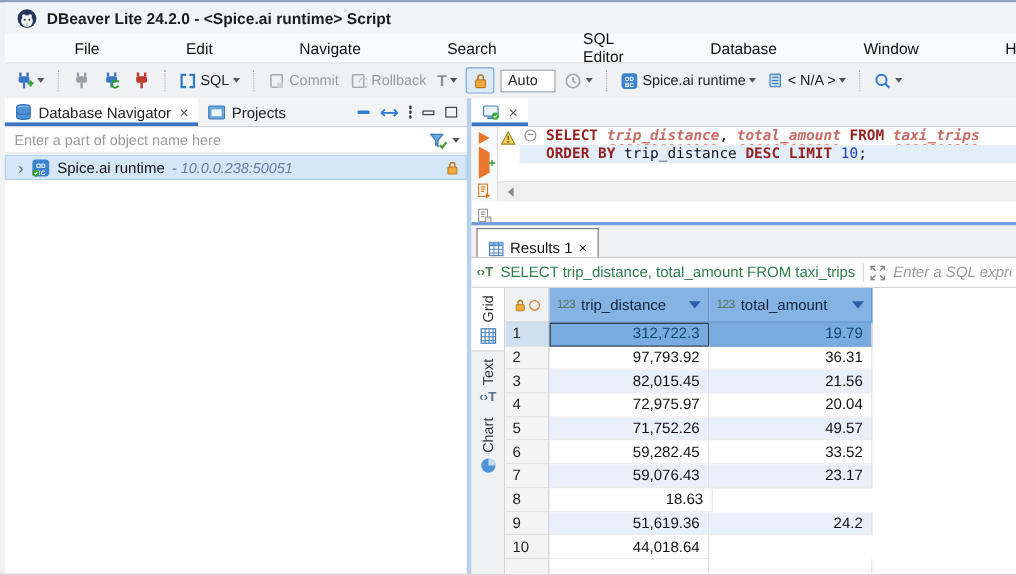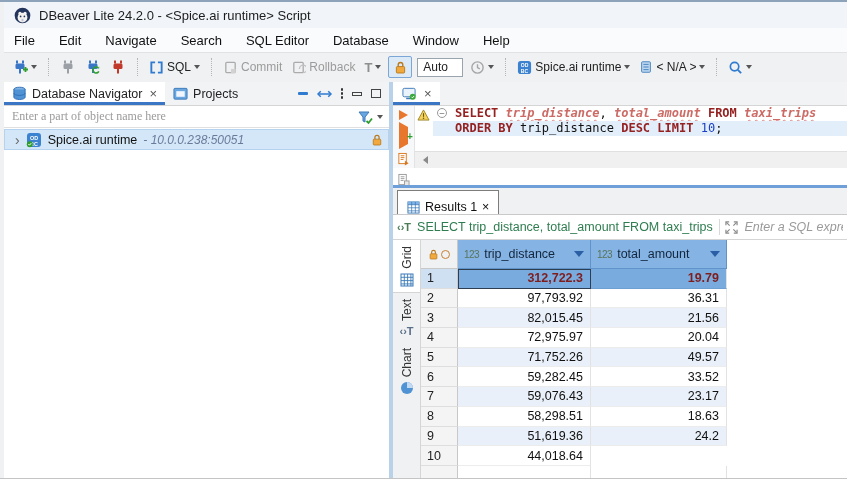--- a/index.html
+++ b/index.html
@@ -3,23 +3,23 @@
 <meta charset="utf-8">
 <style>
   * { margin:0; padding:0; box-sizing:border-box; }
   html,body { width:847px; height:479px; font-family:"Liberation Sans",sans-serif; background:#fff; overflow:hidden; }
   #win { position:relative; width:847px; height:479px; background:#f0f1f3; overflow:hidden; border-bottom:1px solid #c4c4c4; }
   .abs { position:absolute; }
 
   
   #top-edge   { left:0; top:0; width:847px; height:2px; background:#8ca3ba; }
   #titlebar   { left:4px; top:2px; width:843px; height:26px; background:#f1f5fa; display:flex; align-items:center; padding-left:10px; gap:8px; }
-  #titlebar .title { font-size:13px; color:#1c1c1c; }
+  #titlebar .title { font-size:13px; color:#1c1c1c;font-weight:bold; }
   #menubar    { left:4px; top:28px; width:843px; height:24px; background:#fafbfd; display:flex; align-items:center; padding-left:10px; gap:24px; font-size:13px; color:#111; }
-  #menubar .menu-item { cursor:default; }
+  #menubar .menu-item { cursor:default;margin-left:48px; }
   #toolbar    { left:4px; top:52px; width:843px; height:29px; background:#f0f1f3; border-top:1px solid #e2e2e2; display:flex; align-items:center; padding-left:6px; gap:5px; font-size:12px; color:#222; }
   .tsep { width:1px; height:18px; border-left:1px dotted #b5b5b5; margin:0 4px; }
   .tbtn { display:flex; align-items:center; gap:3px; padding:2px 2px;justify-content:space-between; }
   .gray-label { color:#9b9b9b; }
   .caret { width:0; height:0; border-left:3.5px solid transparent; border-right:3.5px solid transparent; border-top:4px solid #555; display:inline-block; }
   .combo { background:#fff; border:1px solid #9aa4ae; height:19px; width:46px; display:flex; align-items:center; padding-left:5px; font-size:12px; }
   .toggle-on { display:flex; align-items:center; justify-content:center; width:24px; height:22px; background:#dceaf8; border:1px solid #7ba7d7; border-radius:2px; }
 
   
   #navigator { left:4px; top:82px; width:385px; height:397px; background:#fff; }
@@ -28,21 +28,21 @@
   .tab.active { background:#fff; }
   .tab.active .underline { position:absolute; left:0; right:0; bottom:0; height:3px; background:#3b76c4; }
   .tab .x { color:#555; font-size:13px; margin-left:2px; }
   #nav-tab-tools { margin-left:auto; display:flex; align-items:center; gap:9px; padding-right:8px; }
   .blue-min { width:10px; height:3px; background:#2f7bd0; border-radius:1px; }
   .kebab-dots { display:flex; flex-direction:column; gap:1.5px; }
   .kebab-dots i { width:2.5px; height:2.5px; background:#333; border-radius:50%; }
   .win-min { width:10px; height:4px; border:1px solid #444; }
   .win-max { width:10px; height:9px; border:1px solid #444; }
   #nav-filter-row { display:flex; align-items:center; height:22px; border-bottom:1px solid #e0e0e0; padding:0 6px 0 8px; }
-  #nav-filter-row input { flex:1; border:none; outline:none; font-size:12px; color:#333; font-family:Liberation Serif, serif; }
+  #nav-filter-row input { flex:1; border:none; outline:none; font-size:12px; color:#333; font-family:Liberation Sans, sans-serif; }
   #nav-filter-row input::placeholder { color:#9a9a9a; }
   #nav-tree-row { display:flex; align-items:center; height:21px; background:#d4e7f8; border:1px solid #b5d3ee; margin-top:1px; padding:0 6px 0 10px; gap:6px; font-size:12.5px; color:#111; }
   #nav-tree-row .chev { color:#666; font-size:14px; line-height:10px; }
   #nav-tree-row .addr { color:#6a7b9a; font-style:italic; font-size:12px; }
   #nav-tree-row .lock-right { margin-left:auto; }
 
   
   #sash { left:389px; top:82px; width:4px; height:397px; background:#b9d2ea; }
 
   
@@ -86,21 +86,21 @@
   #corner-cell { width:37px; background:#f0f1f3; border-right:1px solid #c8c8c8; border-bottom:1px solid #c8c8c8; display:flex; align-items:center; justify-content:center; gap:3px; }
   .ring { width:9px; height:9px; border:1.5px solid #c87f2f; border-radius:50%; }
   .hcell { background:#85b3e4; border-right:1px solid #5f93c9; border-bottom:1px solid #5f93c9; display:flex; align-items:center; padding:0 6px; gap:5px; font-size:12.5px; color:#12263d; }
   .hcell .type123 { font-size:10px; color:#58755a; letter-spacing:-0.5px; }
   .hcell .sort { margin-left:auto; width:0; height:0; border-left:5px solid transparent; border-right:5px solid transparent; border-top:6px solid #2a5fa5; }
   .w1 { width:133px; } .w2 { width:136px; }
   .grow { display:flex; height:19.7px; font-size:12.5px; }
   .ncell { width:37px; background:#f4f4f4; border-right:1px solid #c8c8c8; border-bottom:1px solid #dedede; color:#222; display:flex; align-items:center; padding-left:6px; }
   .dcell { border-right:1px solid #e2e2e2; border-bottom:1px solid #ececec; display:flex; align-items:center; justify-content:flex-end; padding-right:7px; color:#111; background:#fff; }
   .grow.alt .dcell { background:#e9f0f9; }
-  .grow.selected .dcell { background:#7aabdf; color:#7f1d1d; border-bottom-color:#6d9fd4;font-weight:bold; }
+  .grow.selected .dcell { background:#7aabdf; color:#0c4a6e; border-bottom-color:#6d9fd4; }
   .grow.selected .ncell { background:#cfe0f2; }
   .grow .dcell.focused { outline:1.5px solid #2c3e50; outline-offset:-1.5px; }
 
   svg { display:block; }
 </style>
 </head>
 <body>
 
 <div id="win">
   <div id="top-edge" class="abs"></div>
@@ -467,21 +467,20 @@
         <div class="dcell w1">59,282.45</div>
         <div class="dcell w2">33.52</div>
       </div>
       <div class="grow alt">
         <div class="ncell">7</div>
         <div class="dcell w1">59,076.43</div>
         <div class="dcell w2">23.17</div>
       </div>
       <div class="grow">
         <div class="ncell">8</div>
-        <div class="dcell w1">58,298.51</div>
         <div class="dcell w2">18.63</div>
       </div>
       <div class="grow alt">
         <div class="ncell">9</div>
         <div class="dcell w1">51,619.36</div>
         <div class="dcell w2">24.2</div>
       </div>
       <div class="grow">
         <div class="ncell">10</div>
         <div class="dcell w1">44,018.64</div>

